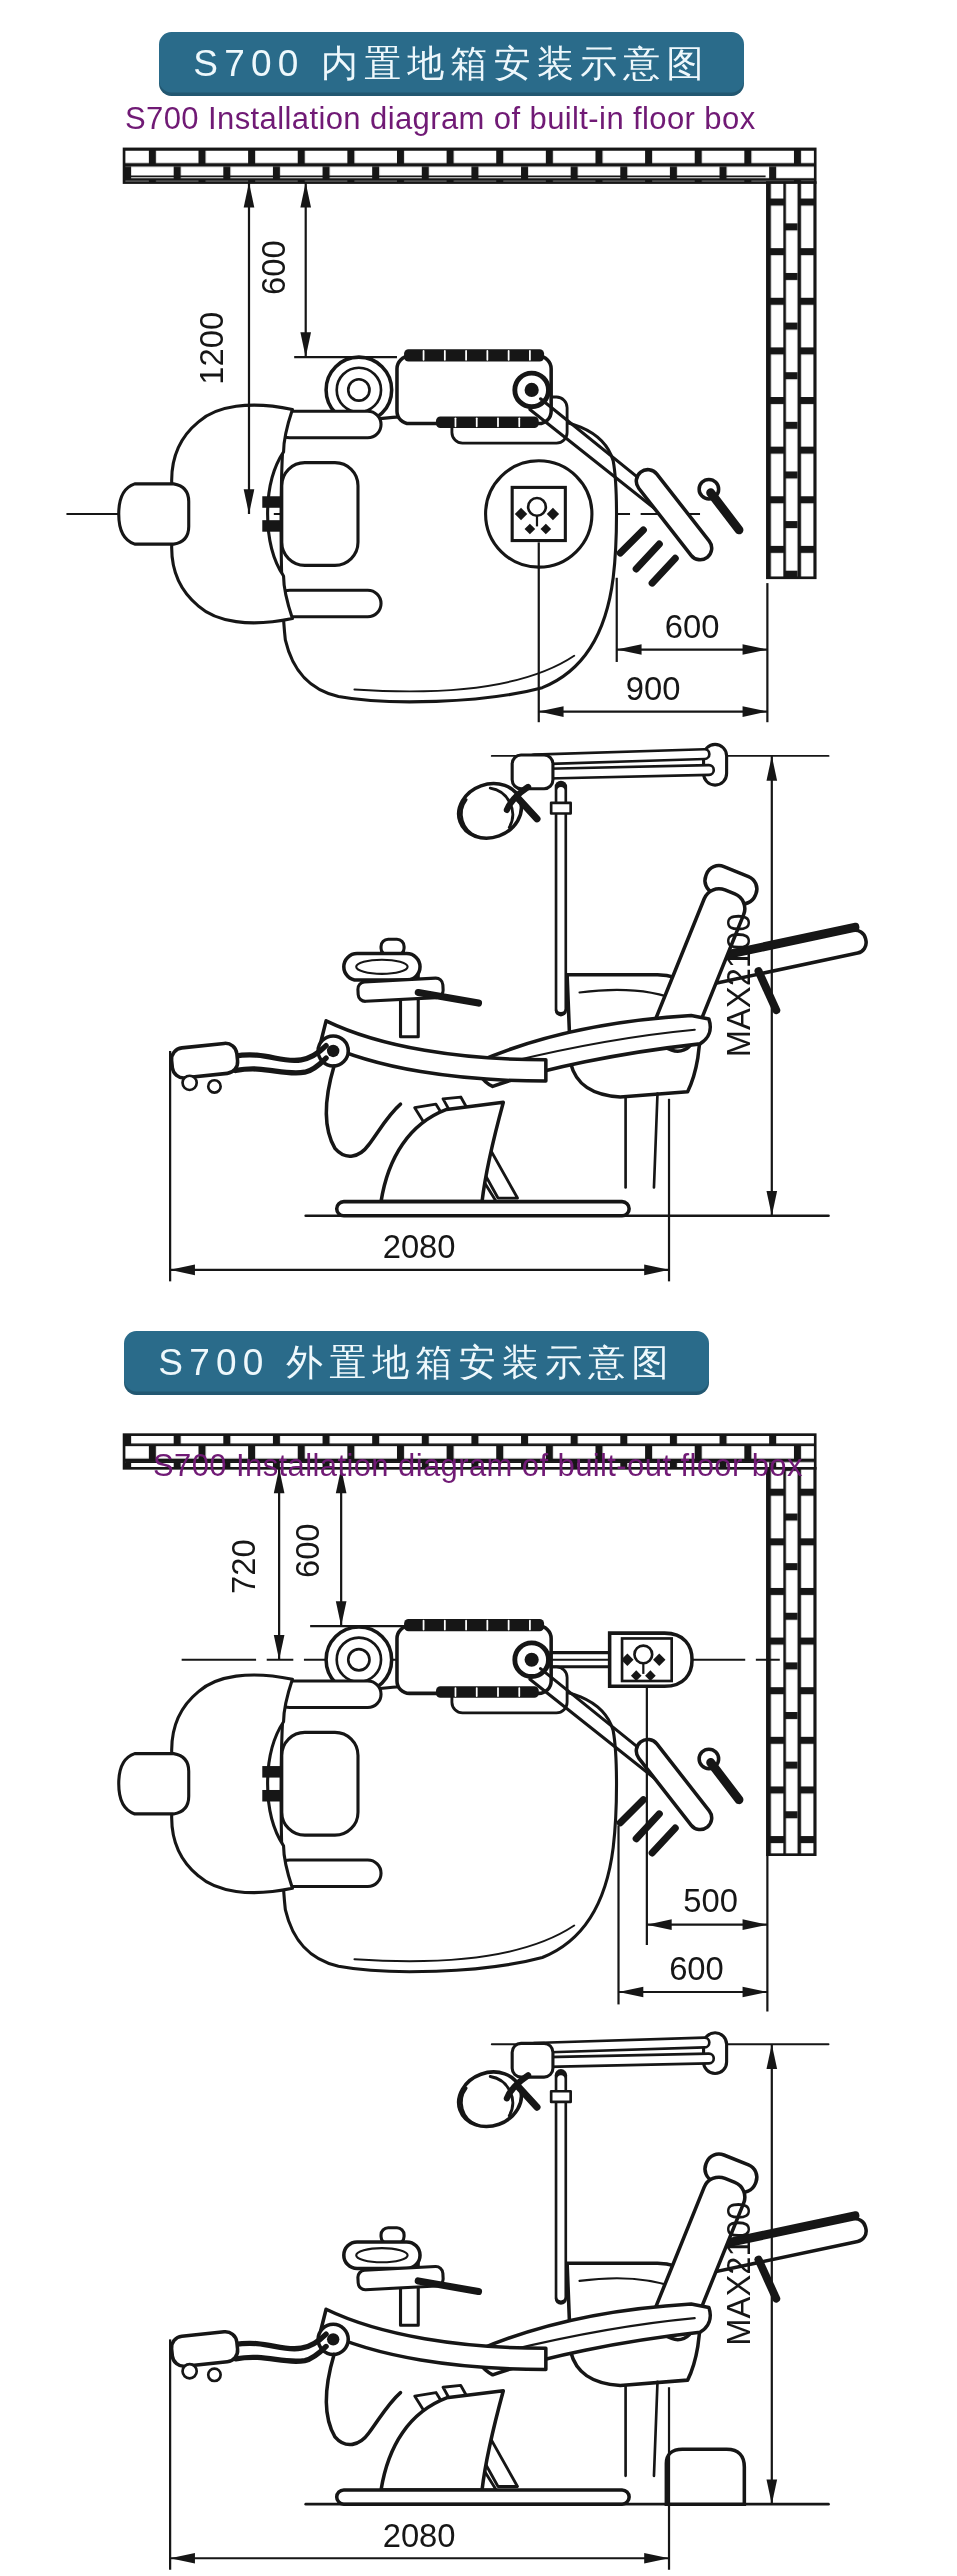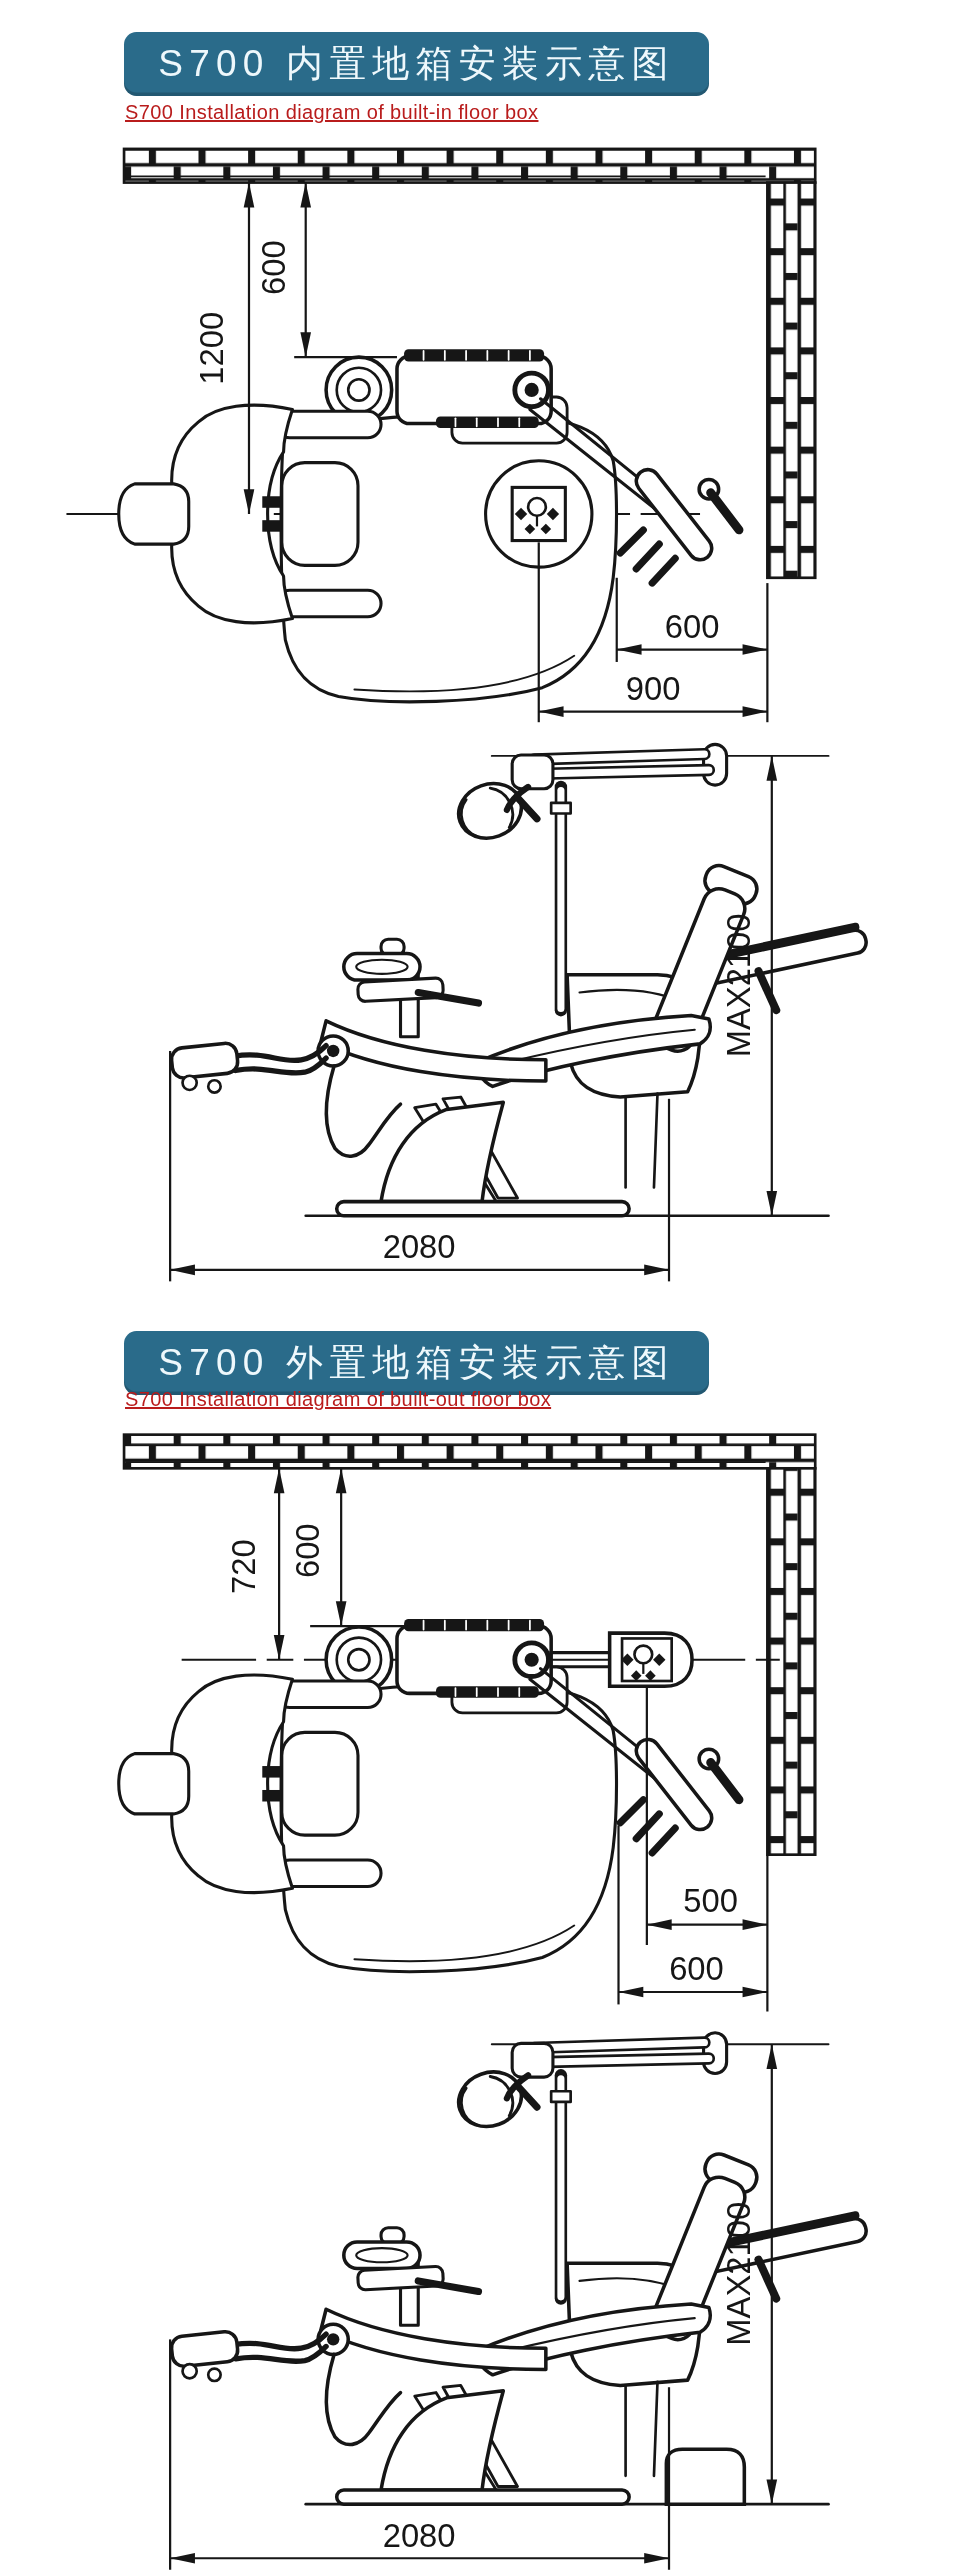--- a/index.html
+++ b/index.html
@@ -4,23 +4,23 @@
 <style>
   html,body{margin:0;padding:0;background:#ffffff;}
   .page{position:relative;width:957px;height:2576px;background:#ffffff;overflow:hidden;
         font-family:"Liberation Sans", sans-serif;}
   .art{position:absolute;left:0;top:0;}
   .banner{position:absolute;left:124px;width:585px;height:64px;border-radius:12.4px;
           background:#2a6b8a;box-shadow:inset 0 -3.5px 0 rgba(0,0,0,.18);
           display:flex;align-items:center;justify-content:center;
           color:#eef8fc;font-size:37px;letter-spacing:6.2px;white-space:nowrap;}
   .subtitle{position:absolute;left:125px;width:673px;height:35px;
-            color:#b91c1c;font-size:20px;letter-spacing:0.4px;white-space:nowrap;text-decoration:underline;}
-  .b1{top:32px;} .s1{top:101px;}
-  .b2{top:1319px;margin-top:12px;} .s2{top:1388px;}
+            color:#701a75;font-size:31px;letter-spacing:0.4px;white-space:nowrap;}
+  .b1{top:32px;margin-left:35px;} .s1{top:101px;}
+  .b2{top:1319px;margin-top:12px;} .s2{top:1448px;margin-left:28px;}
   text{font-family:"Liberation Sans", sans-serif;fill:#161616;}
   .dim{font-size:37px;}
   .dimv{font-size:37px;}
 </style>
 </head>
 <body>
 
 <div class="page">
 
 <svg class="art" width="957" height="2576" viewBox="0 0 1080 2907">

